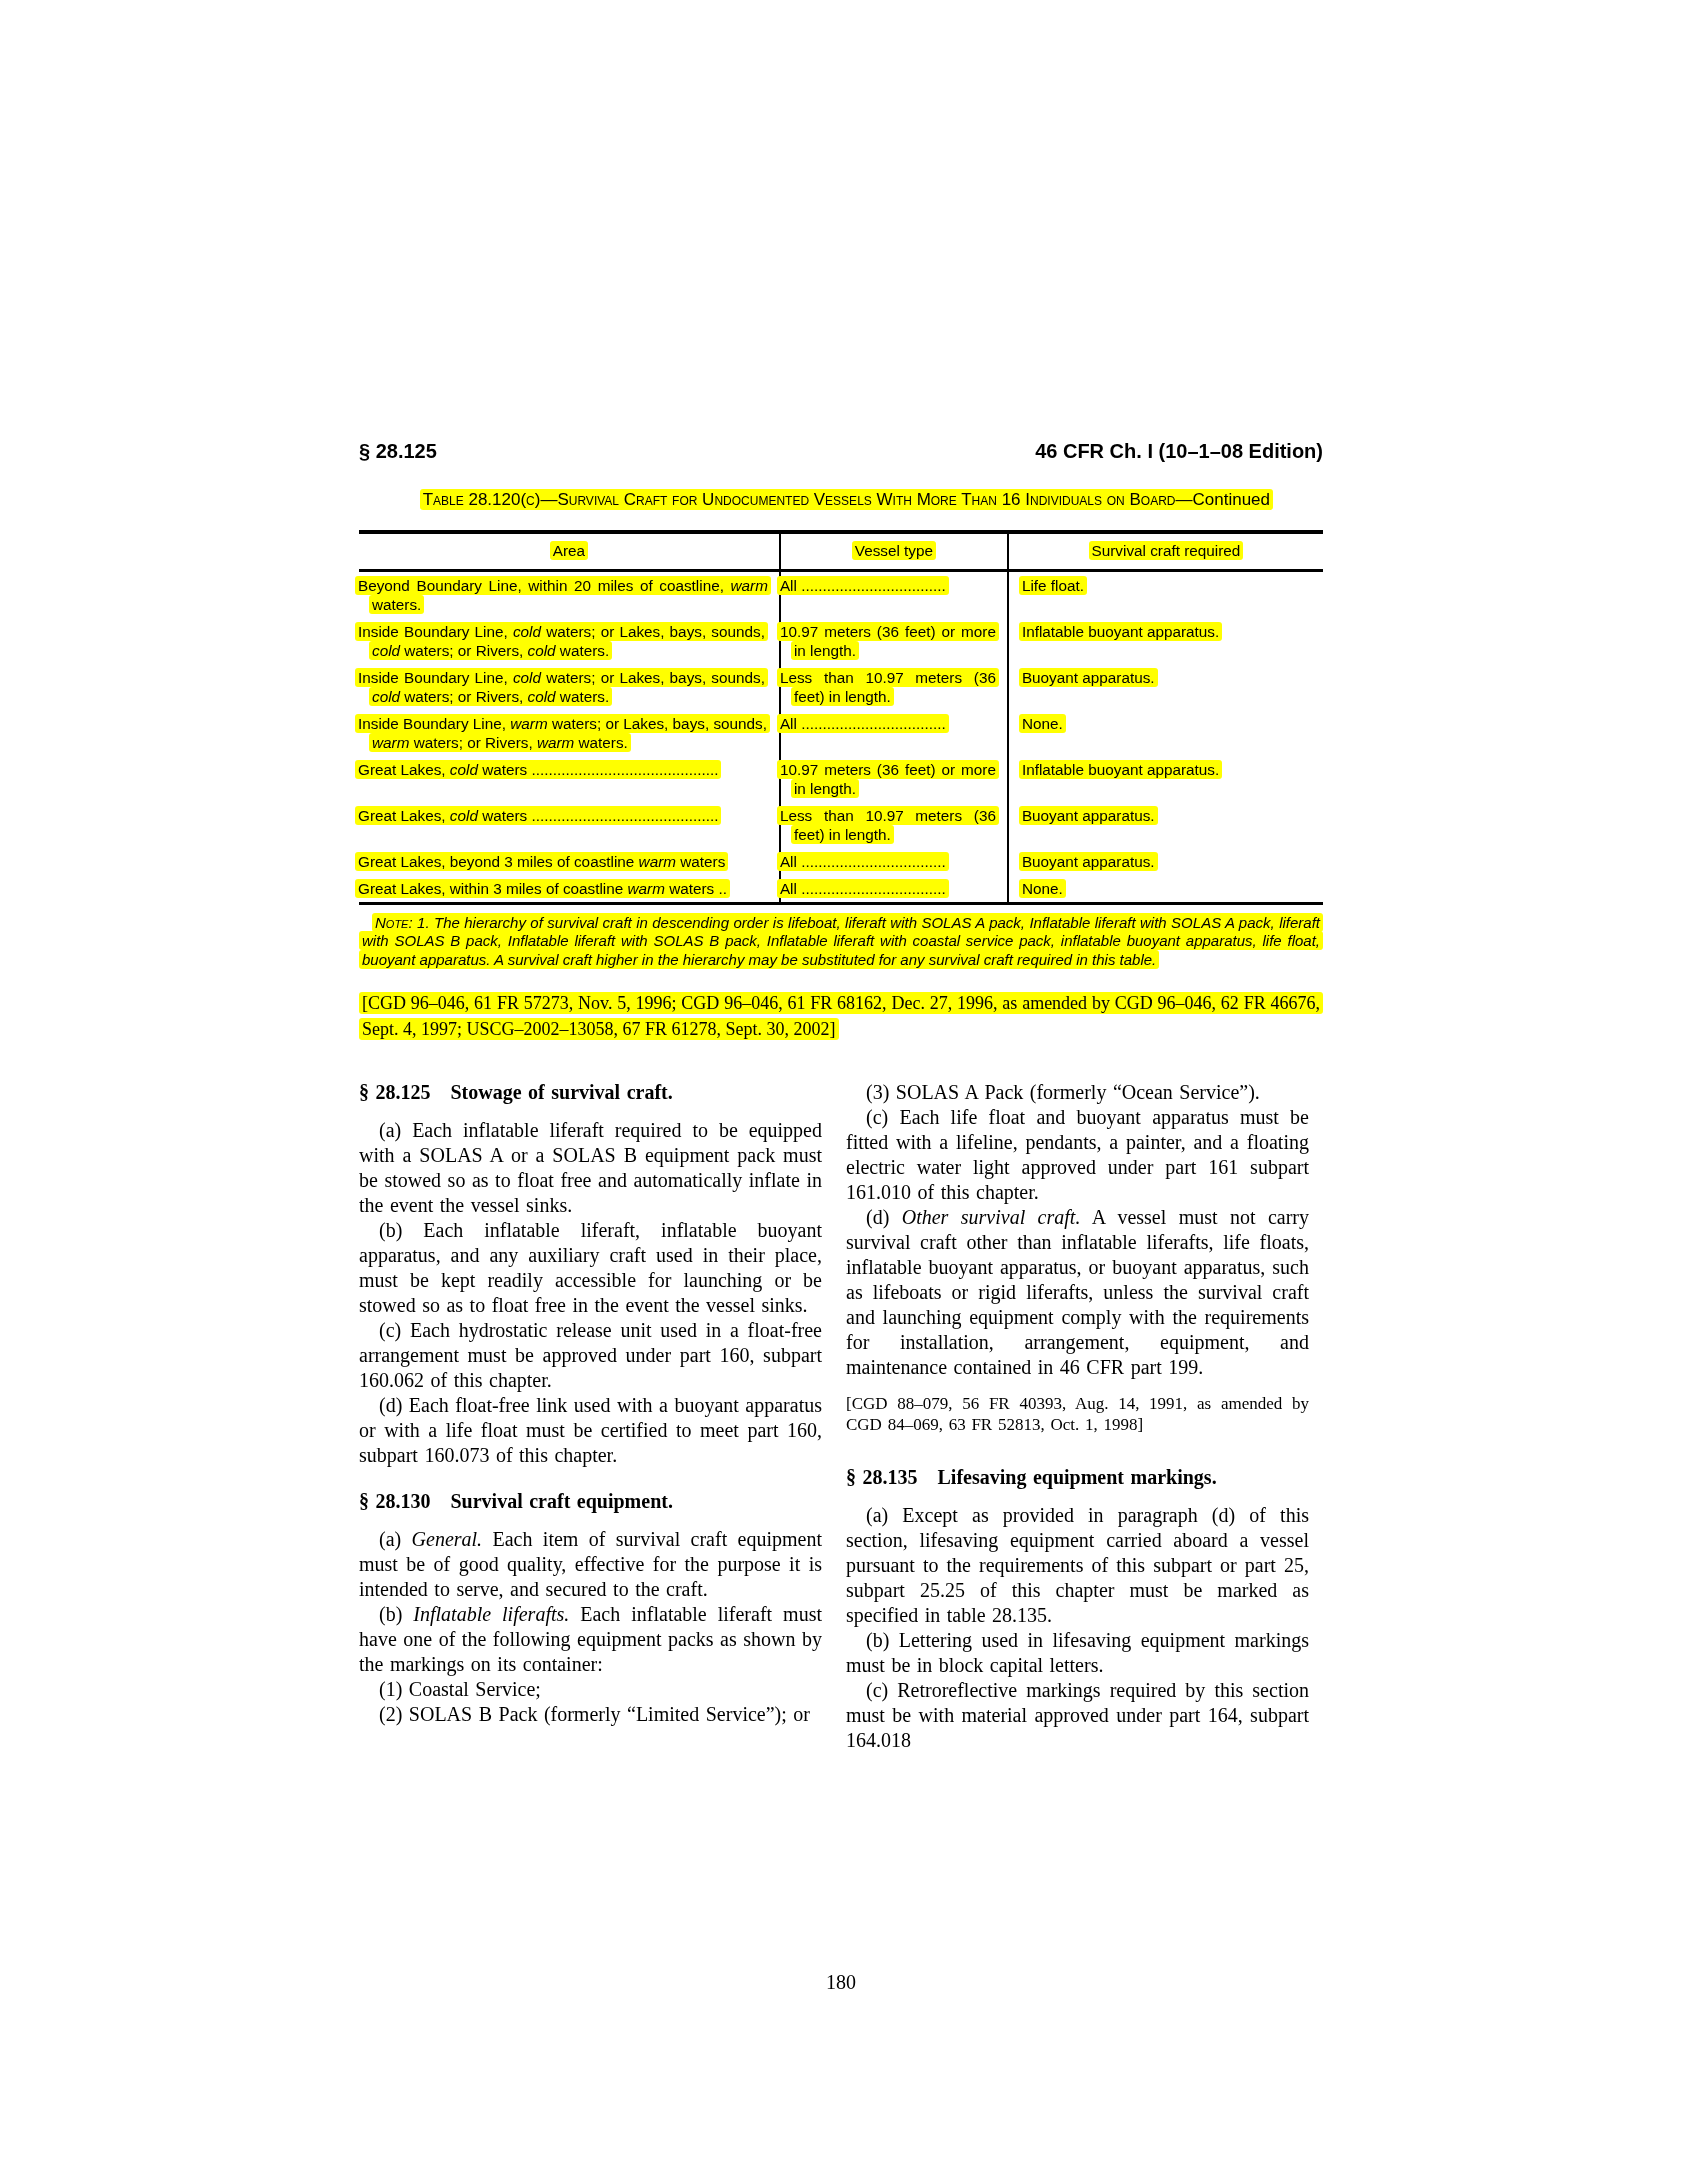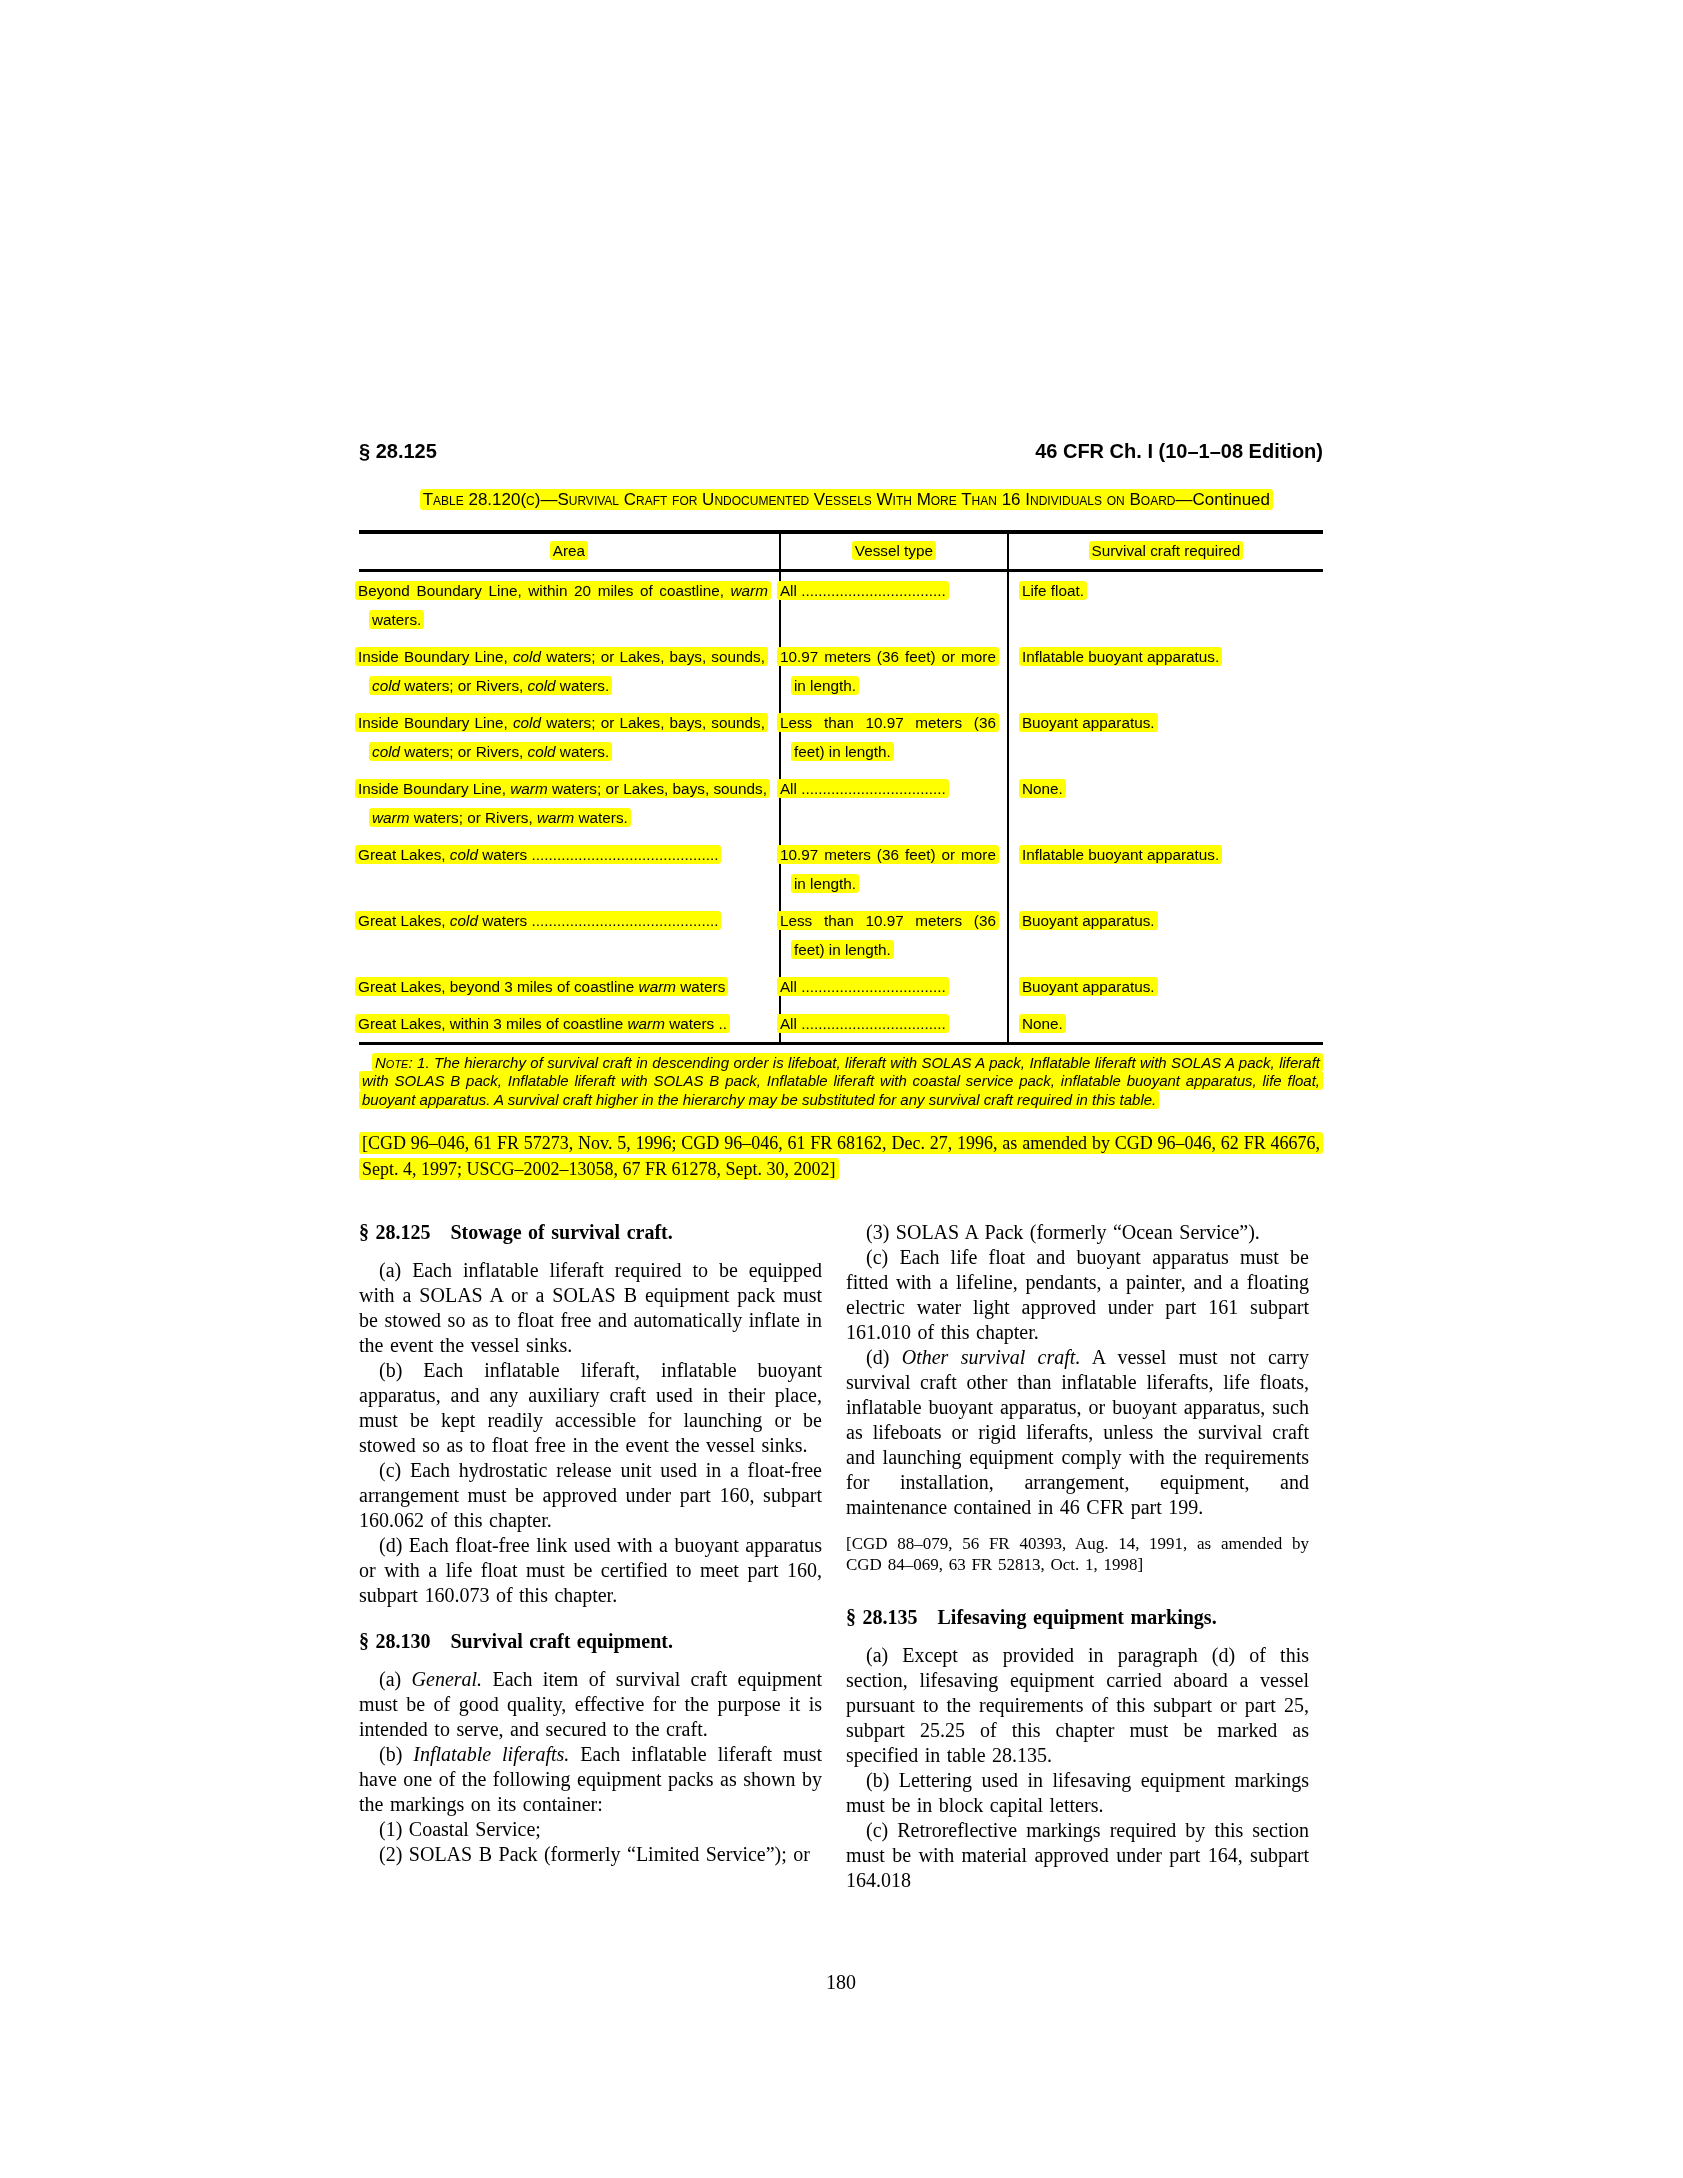--- a/index.html
+++ b/index.html
@@ -18,21 +18,21 @@
   
   .table-title { margin-top:24px; text-align:right; font-family:"Liberation Sans", sans-serif;
     font-size:17px; line-height:26px; color:#000; padding:0 50px; }
 
   
   table.reg-table { width:100%; border-collapse:collapse; table-layout:fixed; margin-top:17px;
     border-top:4px solid #000; border-bottom:3px solid #000;
     font-family:"Liberation Sans", sans-serif; color:#000; }
   table.reg-table th { font-weight:normal; font-size:15.3px; line-height:20px; text-align:center;
     padding:7px 4px 8px; border-bottom:3px solid #000; }
-  table.reg-table td { font-size:15.3px; line-height:29px; vertical-align:top;
+  table.reg-table td { font-size:15.3px; line-height:19px; vertical-align:top;
     padding:4px 8px 4px 10px; }
   .c-area   { width:44%; }
   .c-vessel { width:23.3%; }
   .c-craft  { width:32.7%; }
   .c-vessel, .c-craft { border-left:2px solid #000; }
   td.td-hang { padding-left:24px; text-indent:-14px; text-align:justify; }
   td.c-craft { padding-left:10px; }
 
   
   .note { margin:9px 0 0; font-family:"Liberation Sans", sans-serif; font-size:15px;

